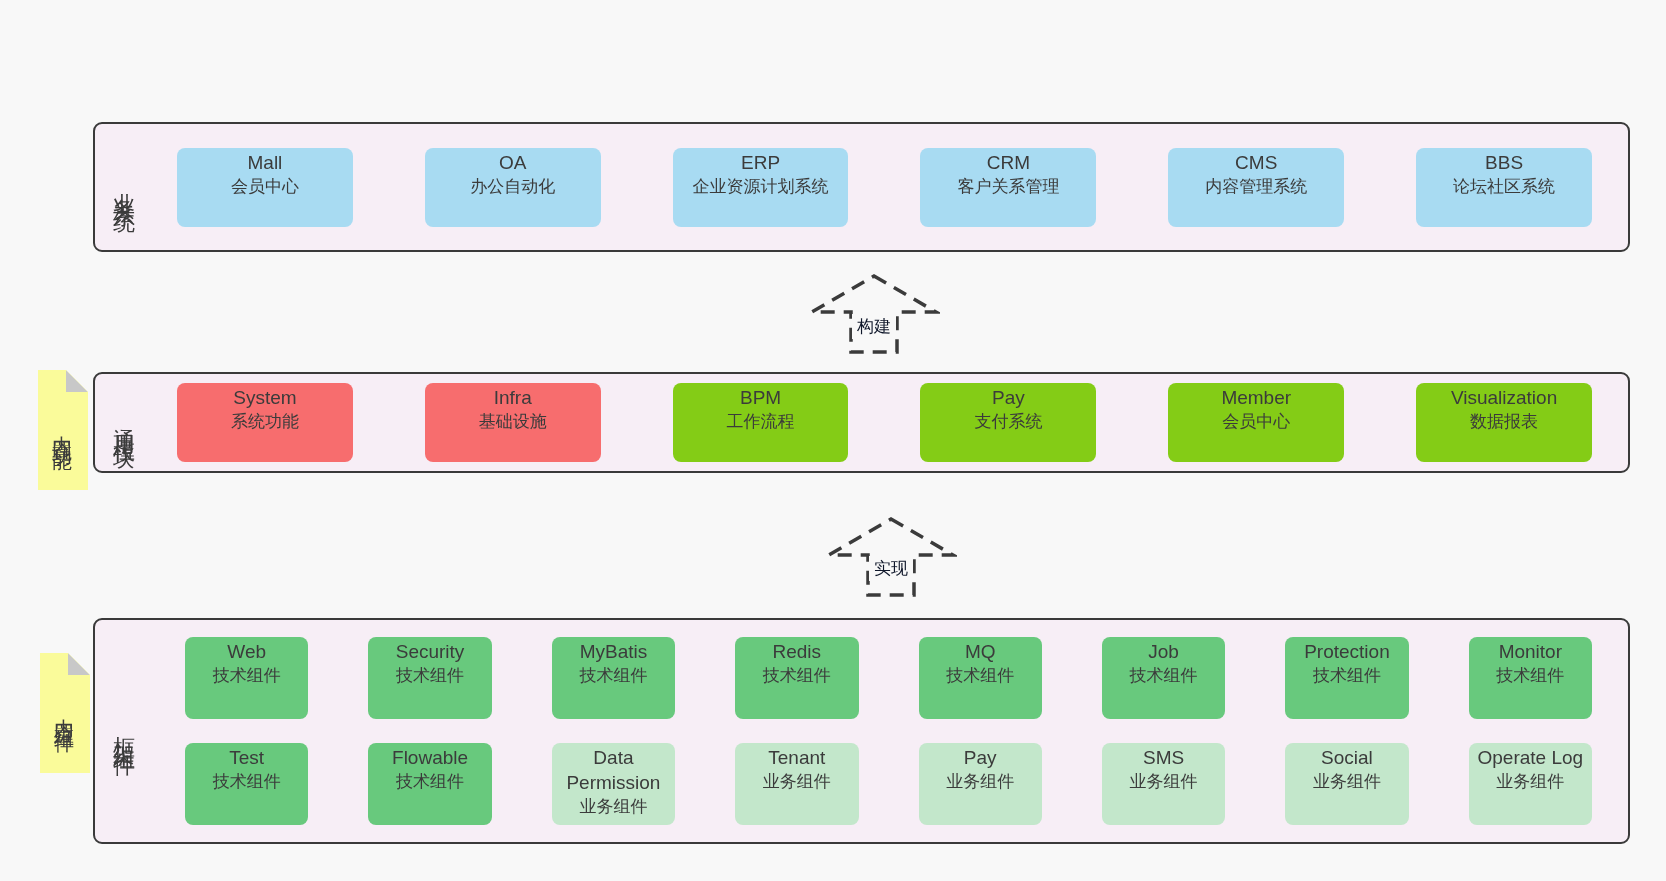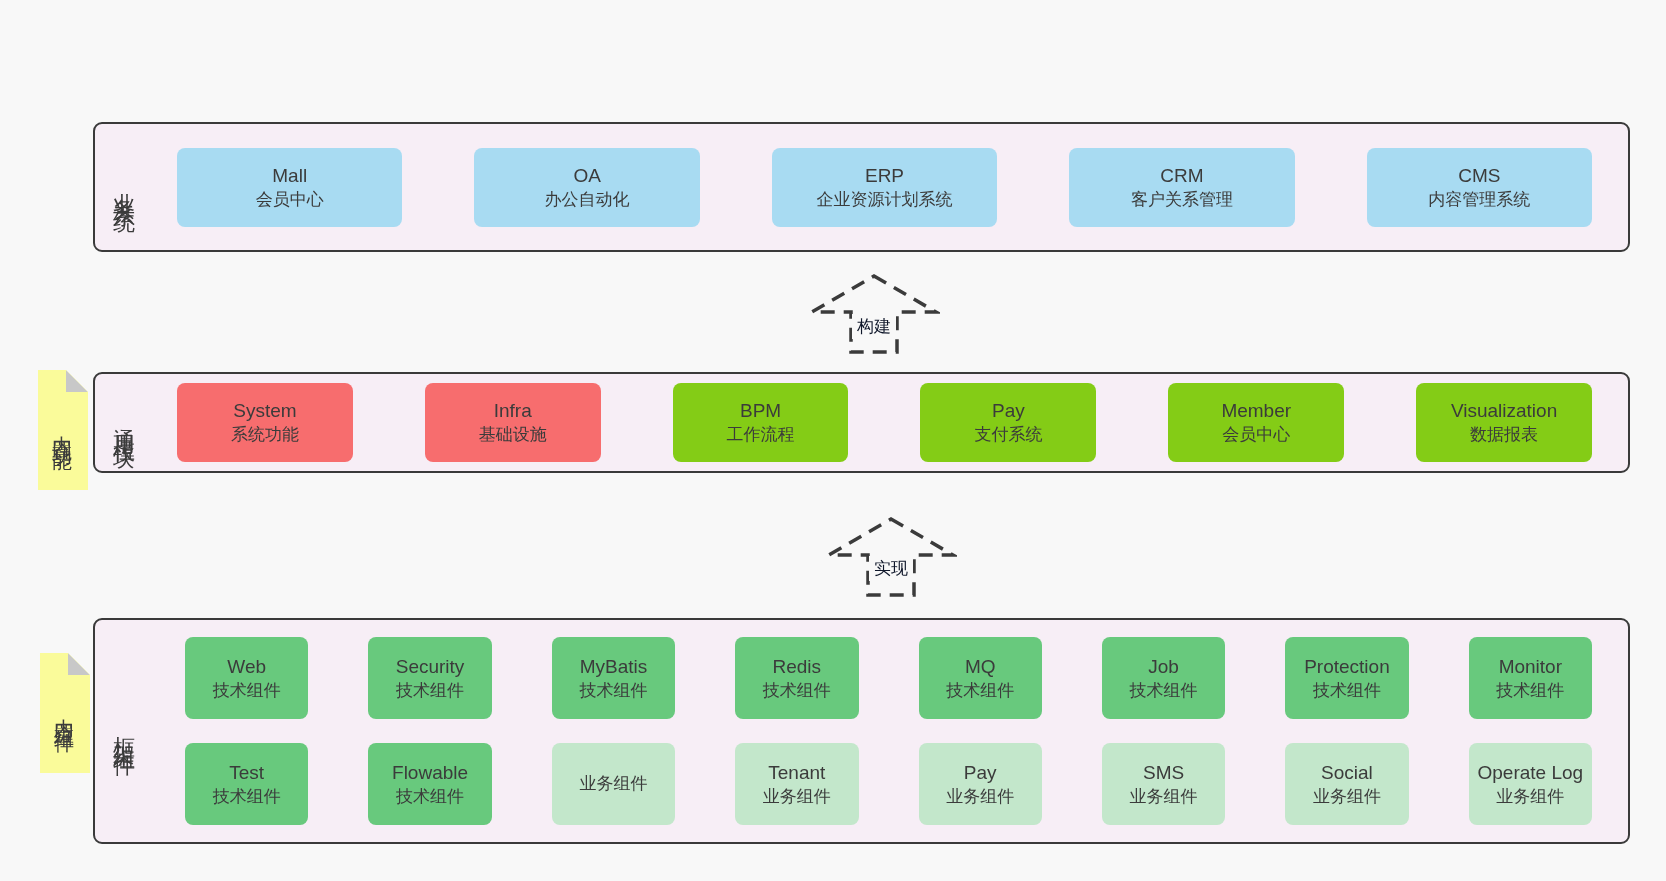--- a/index.html
+++ b/index.html
@@ -15,21 +15,21 @@
   .band-label { width:58px; display:flex; align-items:center; justify-content:center; }
   .vtext { writing-mode:vertical-rl; text-orientation:upright; font-size:22px; letter-spacing:6px;
            color:#3b3b3b; }
 
   .band-content { flex:1; display:flex; flex-direction:column; justify-content:center;
                   padding-right:36px; gap:24px; }
   .box-row { display:flex; align-items:center; gap:48px; }
   .box-row.cols8 { gap:36px;padding-left:8px; }
 
   .box { flex:1; height:79px; border-radius:8px; display:flex; flex-direction:column;
-         align-items:center; justify-content:center; text-align:center; padding:2px 6px;
+         align-items:center; text-align:center; padding:2px 6px;
          box-sizing:border-box;margin-left:24px; }
   #band-components .box { height:82px; }
   .box-title { font-size:19px; line-height:1.32; }
   .box-sub   { font-size:17px; line-height:1.38; }
 
   .blue       { background:#a8dbf2; }
   .red        { background:#f76d6e; }
   .pink       { background:#84cc16; }
   .green      { background:#68c97d; }
   .lightgreen { background:#c3e7cb; }
@@ -72,20 +72,24 @@
           <div class="box-sub">企业资源计划系统</div>
         </div>
         <div class="box blue">
           <div class="box-title">CRM</div>
           <div class="box-sub">客户关系管理</div>
         </div>
         <div class="box blue">
           <div class="box-title">CMS</div>
           <div class="box-sub">内容管理系统</div>
         </div>
+        <div class="box blue">
+          <div class="box-title">BBS</div>
+          <div class="box-sub">论坛社区系统</div>
+        </div>
       </div>
     </div>
   </div>
 
   <svg class="arrow" style="left:808px; top:273px;" width="132" height="82" viewBox="0 0 132 82">
     <path d="M66,3 L128,39 L89,39 L89,79 L43,79 L43,39 L4,39 Z"></path>
   </svg>
   <span class="arrow-label" style="left:874px; top:314px;">构建</span>
 
   <div class="note" id="note-functions">
@@ -179,20 +183,21 @@
       <div class="box-row cols8">
         <div class="box green">
           <div class="box-title">Test</div>
           <div class="box-sub">技术组件</div>
         </div>
         <div class="box green">
           <div class="box-title">Flowable</div>
           <div class="box-sub">技术组件</div>
         </div>
         <div class="box lightgreen">
+          <div class="box-title">Data Permission</div>
           <div class="box-sub">业务组件</div>
         </div>
         <div class="box lightgreen">
           <div class="box-title">Tenant</div>
           <div class="box-sub">业务组件</div>
         </div>
         <div class="box lightgreen">
           <div class="box-title">Pay</div>
           <div class="box-sub">业务组件</div>
         </div>

